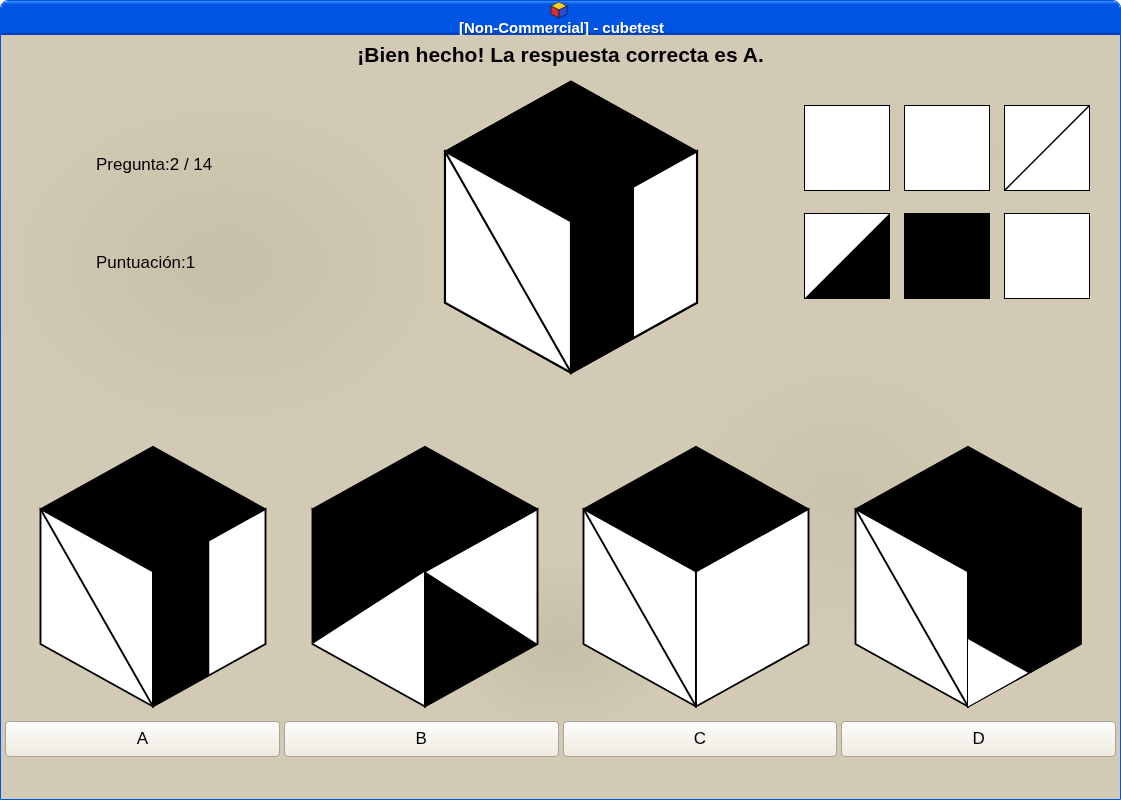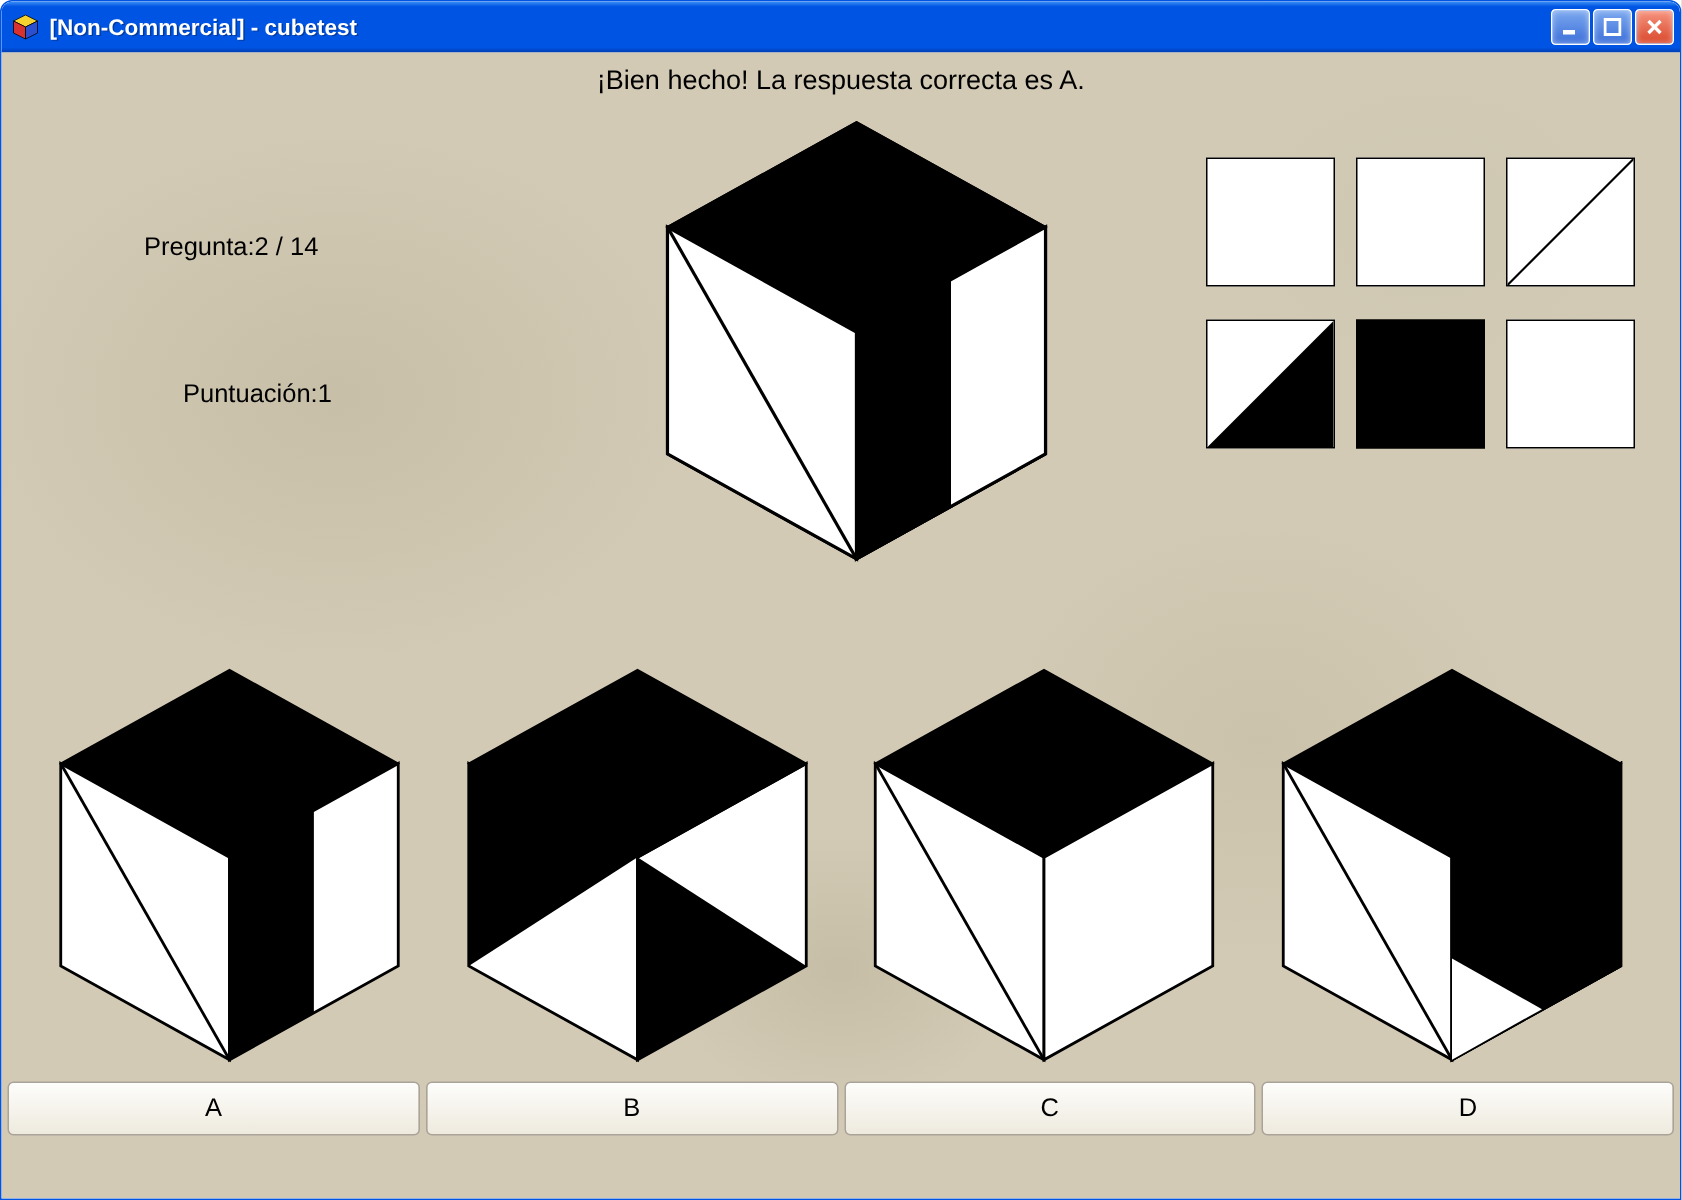--- a/index.html
+++ b/index.html
@@ -19,20 +19,21 @@
   flex-direction: column;
 }
 .titlebar {
   height: 34px;
   background: linear-gradient(to bottom, #3c91f7 0%, #0054e3 10%, #0054e3 90%, #003db1 100%);
   display: flex;
   align-items: center;
   padding: 0 4px 0 6px;
   color: #fff;
   border-radius: 7px 7px 0 0;
+  flex-direction: column;
 }
 .titlebar .app-icon {
   width: 20px; height: 20px;
   margin-right: 6px;
   display: flex; align-items: center; justify-content: center;
 }
 .titlebar .title {
   flex: 1;
   font-weight: bold;
   font-size: 15px;
@@ -62,31 +63,32 @@
     radial-gradient(ellipse 400px 300px at 20% 30%, rgba(180,170,145,.35), transparent 60%),
     radial-gradient(ellipse 300px 250px at 75% 60%, rgba(190,180,155,.35), transparent 60%),
     radial-gradient(ellipse 200px 150px at 50% 80%, rgba(170,160,135,.3), transparent 60%),
     radial-gradient(ellipse 250px 200px at 85% 15%, rgba(200,195,175,.35), transparent 60%);
 }
 
 .feedback {
   position: absolute;
   top: 8px; left: 0; right: 0;
   text-align: center;
-  font-size: 18px;
+  font-size: 21px;
   color: #000;
+  font-weight: bold;
 }
 .infoblock {
   position: absolute;
   left: 95px;
   top: 120px;
   font-size: 17px;
   color: #000;
 }
-.infoblock .row2 { margin-top: 78px; margin-left: 26px; }
+.infoblock .row2 { margin-top: 78px; }
 
 .maincube {
   position: absolute;
   left: 430px; top: 38px;
   width: 280px; height: 310px;
 }
 
 .tiles {
   position: absolute;
   right: 30px; top: 70px;

